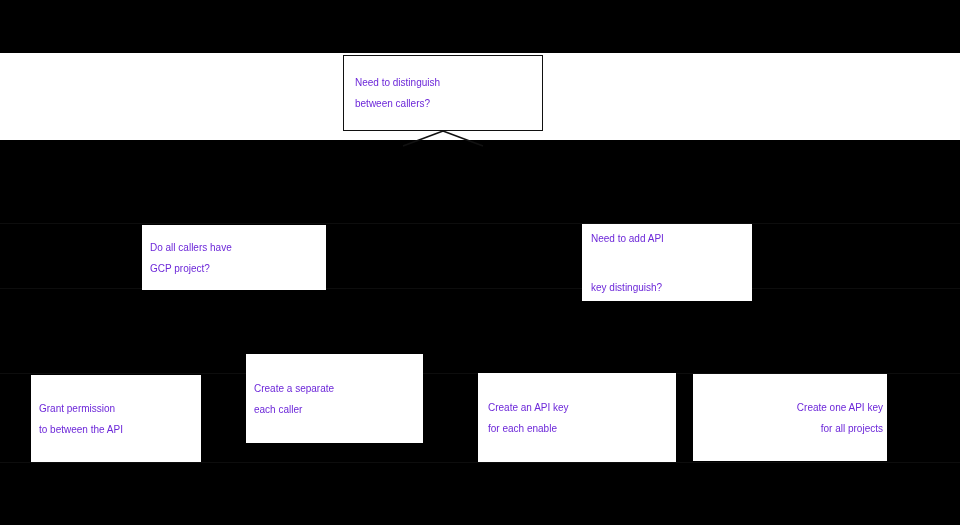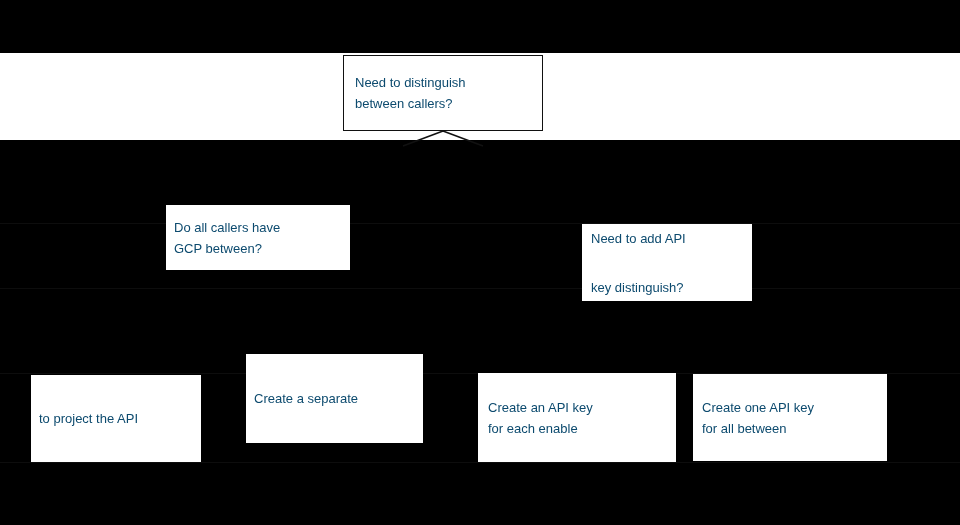--- a/index.html
+++ b/index.html
@@ -42,38 +42,38 @@
   .connectors {
     position: absolute;
     left: 0;
     top: 0;
     z-index: 2;
   }
   
   .node {
     position: absolute;
     background: #ffffff;
-    color: #0c4a6e;
-    font-size: 13px;
+    color: #6d28d9;
+    font-size: 10px;
     line-height: 21px;
     display: flex;
     flex-direction: column;
     justify-content: center;
     box-sizing: border-box;
     padding-right: 4px;
     z-index: 3;
   }
   .node span { display: block; white-space: nowrap; }
   .node-root     { left: 343px; top: 55px;  width: 200px; height: 76px; border: 1.5px solid #111111; padding-left: 11px; }
-  .node-gcp      { left: 142px; top: 205px; width: 184px; height: 65px; padding-left: 8px; margin-left: 24px; }
+  .node-gcp      { left: 142px; top: 225px; width: 184px; height: 65px; padding-left: 8px; }
   .node-restrict { left: 582px; top: 224px; width: 170px; height: 77px; padding-left: 9px; gap: 28px; }
   .node-grant    { left: 31px;  top: 375px; width: 170px; height: 87px; padding-left: 8px; }
   .node-separate { left: 246px; top: 354px; width: 177px; height: 89px; padding-left: 8px; }
   .node-keyeach  { left: 478px; top: 373px; width: 198px; height: 89px; padding-left: 10px; }
-  .node-keyall   { left: 693px; top: 374px; width: 194px; height: 87px; padding-left: 9px; }
+  .node-keyall   { left: 693px; top: 374px; width: 194px; height: 87px; padding-left: 9px; align-items: flex-end; }
 </style>
 </head>
 <body>
 
 <div class="stage">
 
   <div class="top-band"></div>
 
   <div class="seam s1"></div>
   <div class="seam s2"></div>
@@ -85,39 +85,41 @@
     <line x1="443" y1="131" x2="483" y2="146" stroke="#111111" stroke-width="1.5"></line>
   </svg>
 
   <div class="node node-root">
     <span>Need to distinguish</span>
     <span>between callers?</span>
   </div>
 
   <div class="node node-gcp">
     <span>Do all callers have</span>
-    <span>GCP between?</span>
+    <span>GCP project?</span>
   </div>
 
   <div class="node node-restrict">
     <span>Need to add API</span>
     <span>key distinguish?</span>
   </div>
 
   <div class="node node-grant">
-    <span>to project the API</span>
+    <span>Grant permission</span>
+    <span>to between the API</span>
   </div>
 
   <div class="node node-separate">
     <span>Create a separate</span>
+    <span>each caller</span>
   </div>
 
   <div class="node node-keyeach">
     <span>Create an API key</span>
     <span>for each enable</span>
   </div>
 
   <div class="node node-keyall">
     <span>Create one API key</span>
-    <span>for all between</span>
+    <span>for all projects</span>
   </div>
 
 </div>
 
 </body></html>

